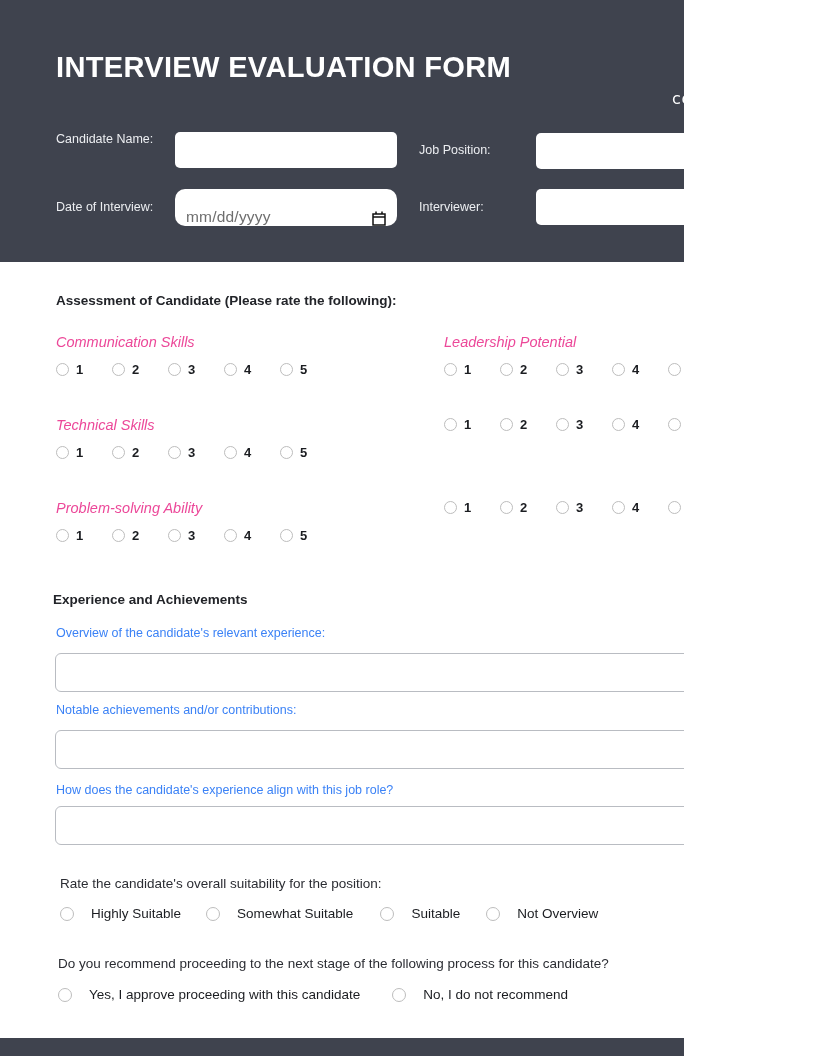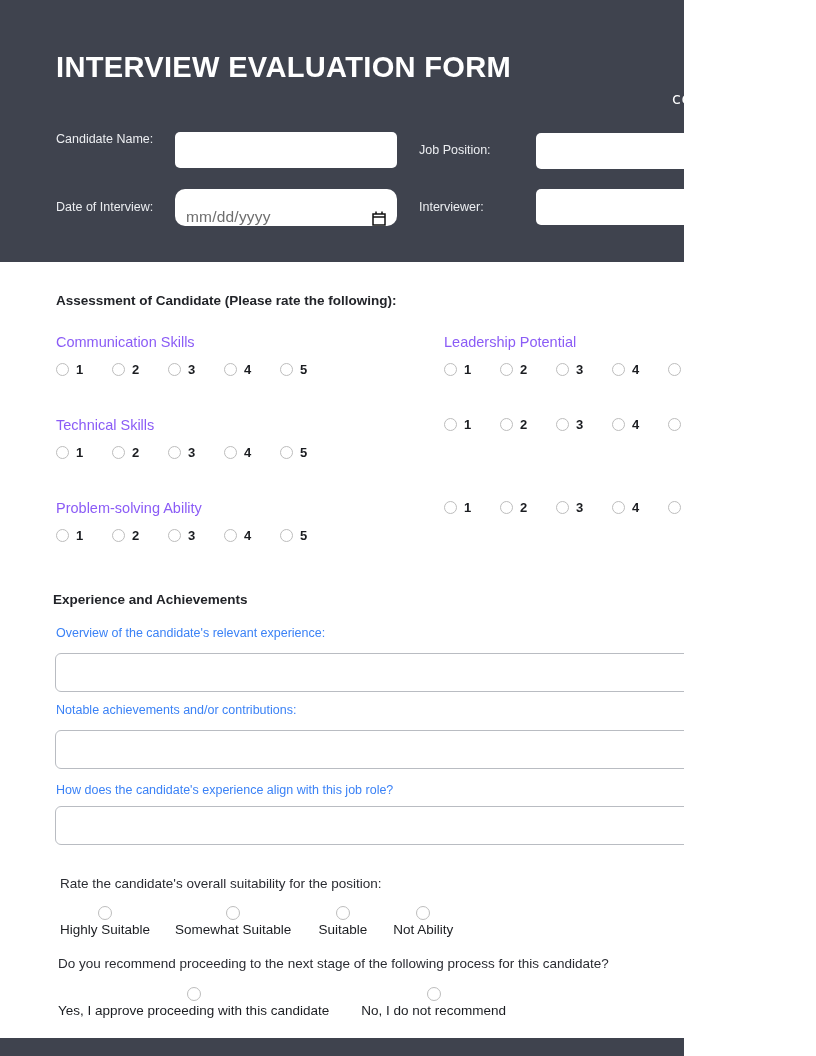--- a/index.html
+++ b/index.html
@@ -106,23 +106,24 @@
     font-weight: bold;
     color: #222429;
   }
   #head-assessment { left: 56px; top: 31px; }
   #head-experience { left: 53px; top: 330px; }
 
   
   .rgroup { position: absolute; }
   .rgroup-title {
     font-size: 14.5px;
-    color: #8b5cf6;
+    color: #ec4899;
     margin-bottom: 12px;
     white-space: nowrap;
+    font-style: italic;
   }
   .rrow { display: flex; align-items: center; }
   .ropt {
     display: flex;
     align-items: center;
     gap: 7px;
     width: 56px;
   }
   .radio {
     width: 13px; height: 13px;
@@ -158,22 +159,21 @@
   .qtext {
     position: absolute;
     font-size: 13.5px;
     color: #2b2d33;
     white-space: nowrap;
   }
   .choice-row { position: absolute; display: flex; align-items: center; }
   .choice {
     display: flex;
     align-items: center;
-    gap: 2px;
-    flex-direction: column;
+    gap: 17px;
   }
   .choice .radio-lg {
     width: 14px; height: 14px;
     border: 1.4px solid #bdbdbd;
     border-radius: 50%;
     background: #fff;
     flex: none;
   }
   .choice-label { font-size: 13.5px; color: #1b1d21; white-space: nowrap; }
 
@@ -402,21 +402,21 @@
         <div class="choice" style="margin-left: 25px;">
           <span class="radio-lg"></span>
           <span class="choice-label">Somewhat Suitable</span>
         </div>
         <div class="choice" style="margin-left: 27px;">
           <span class="radio-lg"></span>
           <span class="choice-label">Suitable</span>
         </div>
         <div class="choice" style="margin-left: 26px;">
           <span class="radio-lg"></span>
-          <span class="choice-label">Not Ability</span>
+          <span class="choice-label">Not Overview</span>
         </div>
       </div>
 
     <div class="qtext" style="left:58px; top:694px;">Do you recommend proceeding to the next stage of the following process for this candidate?</div>
     <div id="recommendation-row" class="choice-row" style="left:58px; top:725px;">
         <div class="choice">
           <span class="radio-lg"></span>
           <span class="choice-label">Yes, I approve proceeding with this candidate</span>
         </div>
         <div class="choice" style="margin-left: 32px;">

